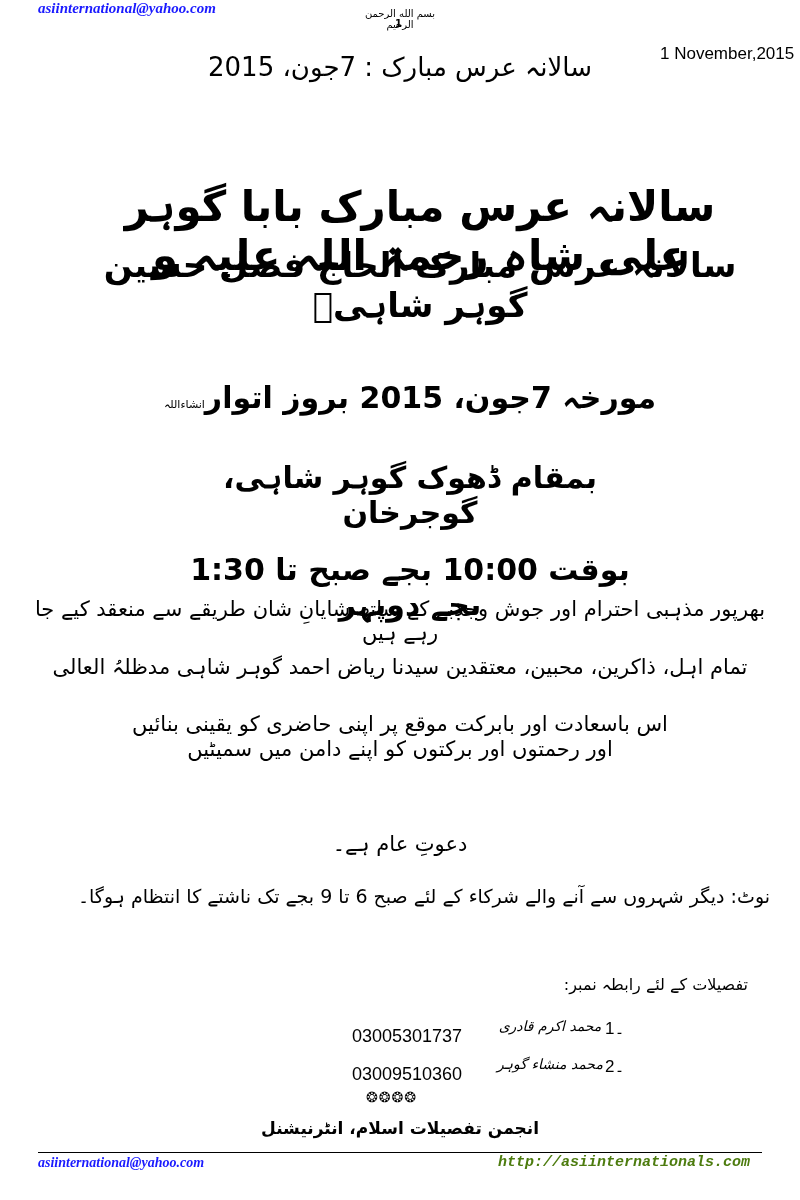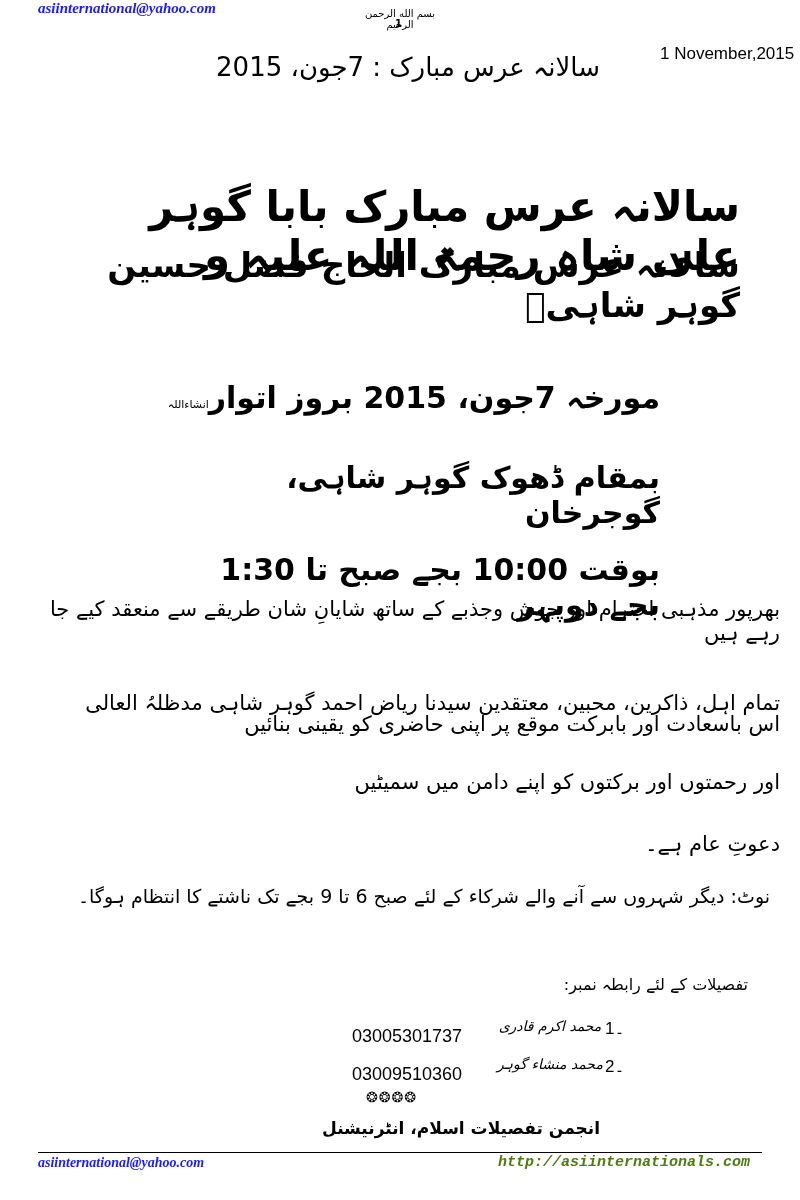--- a/index.html
+++ b/index.html
@@ -8,33 +8,33 @@
       font-family: "DejaVu Sans", sans-serif; color: #000;
     }
     .abs { position: absolute; }
     .email-top {
       left: 38px; top: 0px; font-family: "Liberation Serif", serif; font-style: italic; font-weight: bold;
       color: #1a1aff; font-size: 15px;
     }
     .bismillah { left: 350px; top: 8px; width: 100px; text-align: center; font-size: 10px; direction: rtl; line-height: 11px; }
     .page-num { left: 395px; top: 18px; font-size: 10px; font-weight: bold; }
     .date { left: 660px; top: 44px; font-family: "Liberation Sans", sans-serif; font-size: 17px; }
-    .urdu { direction: rtl; text-align: right; font-family: "DejaVu Sans", sans-serif; }
+    .urdu { direction: rtl; text-align: center; font-family: "DejaVu Sans", sans-serif; }
     .subtitle { left: 200px; top: 52px; width: 400px; font-size: 26px; }
     .title1 { left: 100px; top: 182px; width: 640px; font-size: 42px; font-weight: bold; }
     .title2 { left: 100px; top: 245px; width: 640px; font-size: 34px; font-weight: bold; }
     .date-line { left: 160px; top: 380px; width: 500px; font-size: 30px; font-weight: bold; }
     .date-line .small { font-size: 11px; font-weight: normal; }
     .venue { left: 160px; top: 460px; width: 500px; font-size: 30px; font-weight: bold; }
     .time { left: 160px; top: 552px; width: 500px; font-size: 30px; font-weight: bold; }
     .para { left: 20px; width: 760px; font-size: 21px; }
     .p1 { top: 597px; }
-    .p2 { top: 655px; margin-top: 36px; }
+    .p2 { top: 655px; }
     .p3 { top: 712px; }
-    .p4 { top: 770px; }
+    .p4 { top: 737px; }
     .p5 { top: 832px; }
     .note { left: 60px; top: 885px; width: 710px; font-size: 19px; text-align: right; }
     .contact-hdr { left: 488px; top: 975px; width: 260px; font-size: 16px; text-align: right; direction: rtl; }
     .contact-row { left: 340px; width: 300px; height: 24px; }
     .contact-row .phone { position: absolute; left: 12px; top: 8px; font-family: "Liberation Sans", sans-serif; font-size: 18px; }
     .contact-row .name { position: absolute; left: 150px; top: 0; width: 120px; text-align: center; direction: rtl; font-size: 14px; font-style: italic; }
     .contact-row .num { position: absolute; left: 265px; top: 0; font-family: "Liberation Sans", sans-serif; font-size: 17px; }
     .row1 { top: 1018px; }
     .row2 { top: 1056px; }
     .ornaments { left: 366px; top: 1089px; font-size: 14px; letter-spacing: 1px; }

